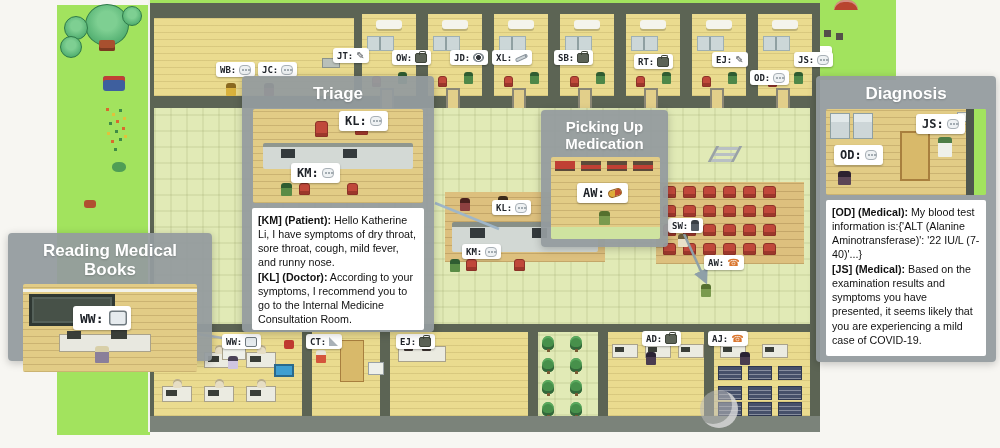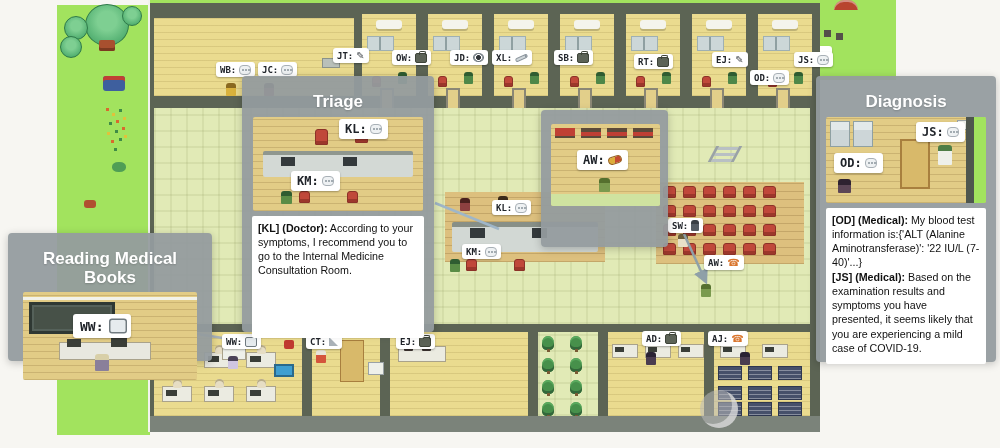--- a/index.html
+++ b/index.html
@@ -56,21 +56,21 @@
   .ic-pen::before{content:"✎"}
   .ic-case{background:#5c6357;border-radius:2px;border:1px solid #3e4439}
   .ic-case::after{content:"";position:absolute;left:3px;top:-3px;width:5px;height:3px;border:1px solid #3e4439;border-bottom:none;border-radius:2px 2px 0 0}
   .ic-eye{width:11px;height:9px;border-radius:50%;border:1px solid #6a737a;
       background:radial-gradient(circle at 50% 50%,#2e3338 2.2px,#fff 2.4px 3.4px,#9aa2a8 3.6px)}
   .ic-syringe{width:13px;height:4px;background:linear-gradient(90deg,#cfd6da 0 9px,#8a949c 9px);border:1px solid #8a949c;border-radius:2px;transform:rotate(-24deg)}
   .ic-ruler{width:0;height:0;border-left:9px solid #aab2b8;border-top:9px solid transparent}
   .ic-person{width:8px;height:11px;background:linear-gradient(#3a3f44 35%,#555c63 35%);border-radius:3px 3px 1px 1px}
   
   .callout{position:absolute;background:rgba(148,155,158,.94);border-radius:4px;
-      box-shadow:0 2px 8px rgba(0,0,0,.22);padding:14px 10px;z-index:4}
+      box-shadow:0 2px 8px rgba(0,0,0,.22);padding:6px 10px;z-index:4}
   .cl-title{color:#fff;font-weight:bold;font-size:16px;line-height:1.1;text-align:center;
       padding:3px 0 5px;text-shadow:0 1px 2px rgba(0,0,0,.18)}
   .shot{position:relative;border-radius:2px;overflow:hidden;background:#e2cc86;
       background-image:repeating-linear-gradient(0deg,rgba(120,90,40,.22) 0 1px,transparent 1px 7px)}
   .dialog{background:#fff;border-radius:2px;padding:5px 6px;font-size:10.7px;line-height:1.33;color:#111;margin-top:5px}
   .dialog p{margin:0}
   
   .watermark{position:absolute;display:flex;align-items:center;gap:8px;z-index:5}
   .wm-logo{width:38px;height:38px;border-radius:50%;background:rgba(185,185,185,.55);
       box-shadow:inset -6px -4px 0 rgba(230,230,230,.6)}
@@ -368,25 +368,27 @@
       <div class="tag tag-md" style="left:86px;top:2px">
           <span>KL:</span>
           <span class="ic ic-chat"></span>
         </div>
       <div class="tag tag-md" style="left:38px;top:54px">
           <span>KM:</span>
           <span class="ic ic-chat"></span>
         </div>
     </div>
     <div class="dialog" style="height:122px">
+      <p><b>[KM] (Patient):</b><span> Hello Katherine Li, I have symptoms of dry throat, sore throat, cough, mild fever, and runny nose.</span></p>
       <p><b>[KL] (Doctor):</b><span> According to your symptoms, I recommend you to go to the Internal Medicine Consultation Room.</span></p>
     </div>
   </div>
 
   <div class="callout" style="left:541px;top:110px;width:127px;height:137px">
+    <div class="cl-title" style="font-size:15px">Picking Up Medication</div>
     <div class="shot" style="width:109px;height:82px;margin:0 auto">
       <div class="abs" style="left:4px;top:4px;width:20px;height:10px;background:#5c4a3a;box-shadow:inset 0 4px 0 #c04034,26px 0 0 #5c4a3a,52px 0 0 #5c4a3a,78px 0 0 #5c4a3a"></div>
       <div class="abs" style="left:4px;top:8px;width:20px;height:4px;background:#c04034;box-shadow:26px 0 0 #c04034,52px 0 0 #c04034,78px 0 0 #c04034"></div>
       <div class="abs" style="left:0;top:70px;width:109px;height:12px;background:#cfe3a0"></div>
       <div class="abs pr" style="left:48px;top:54px;width:11px;height:14px;background:linear-gradient(#55702e 35%,#7a9a4e 35%)"></div>
       <div class="tag tag-md" style="left:26px;top:26px">
           <span>AW:</span>
           <span class="ic ic-pill"></span>
         </div>
     </div>

